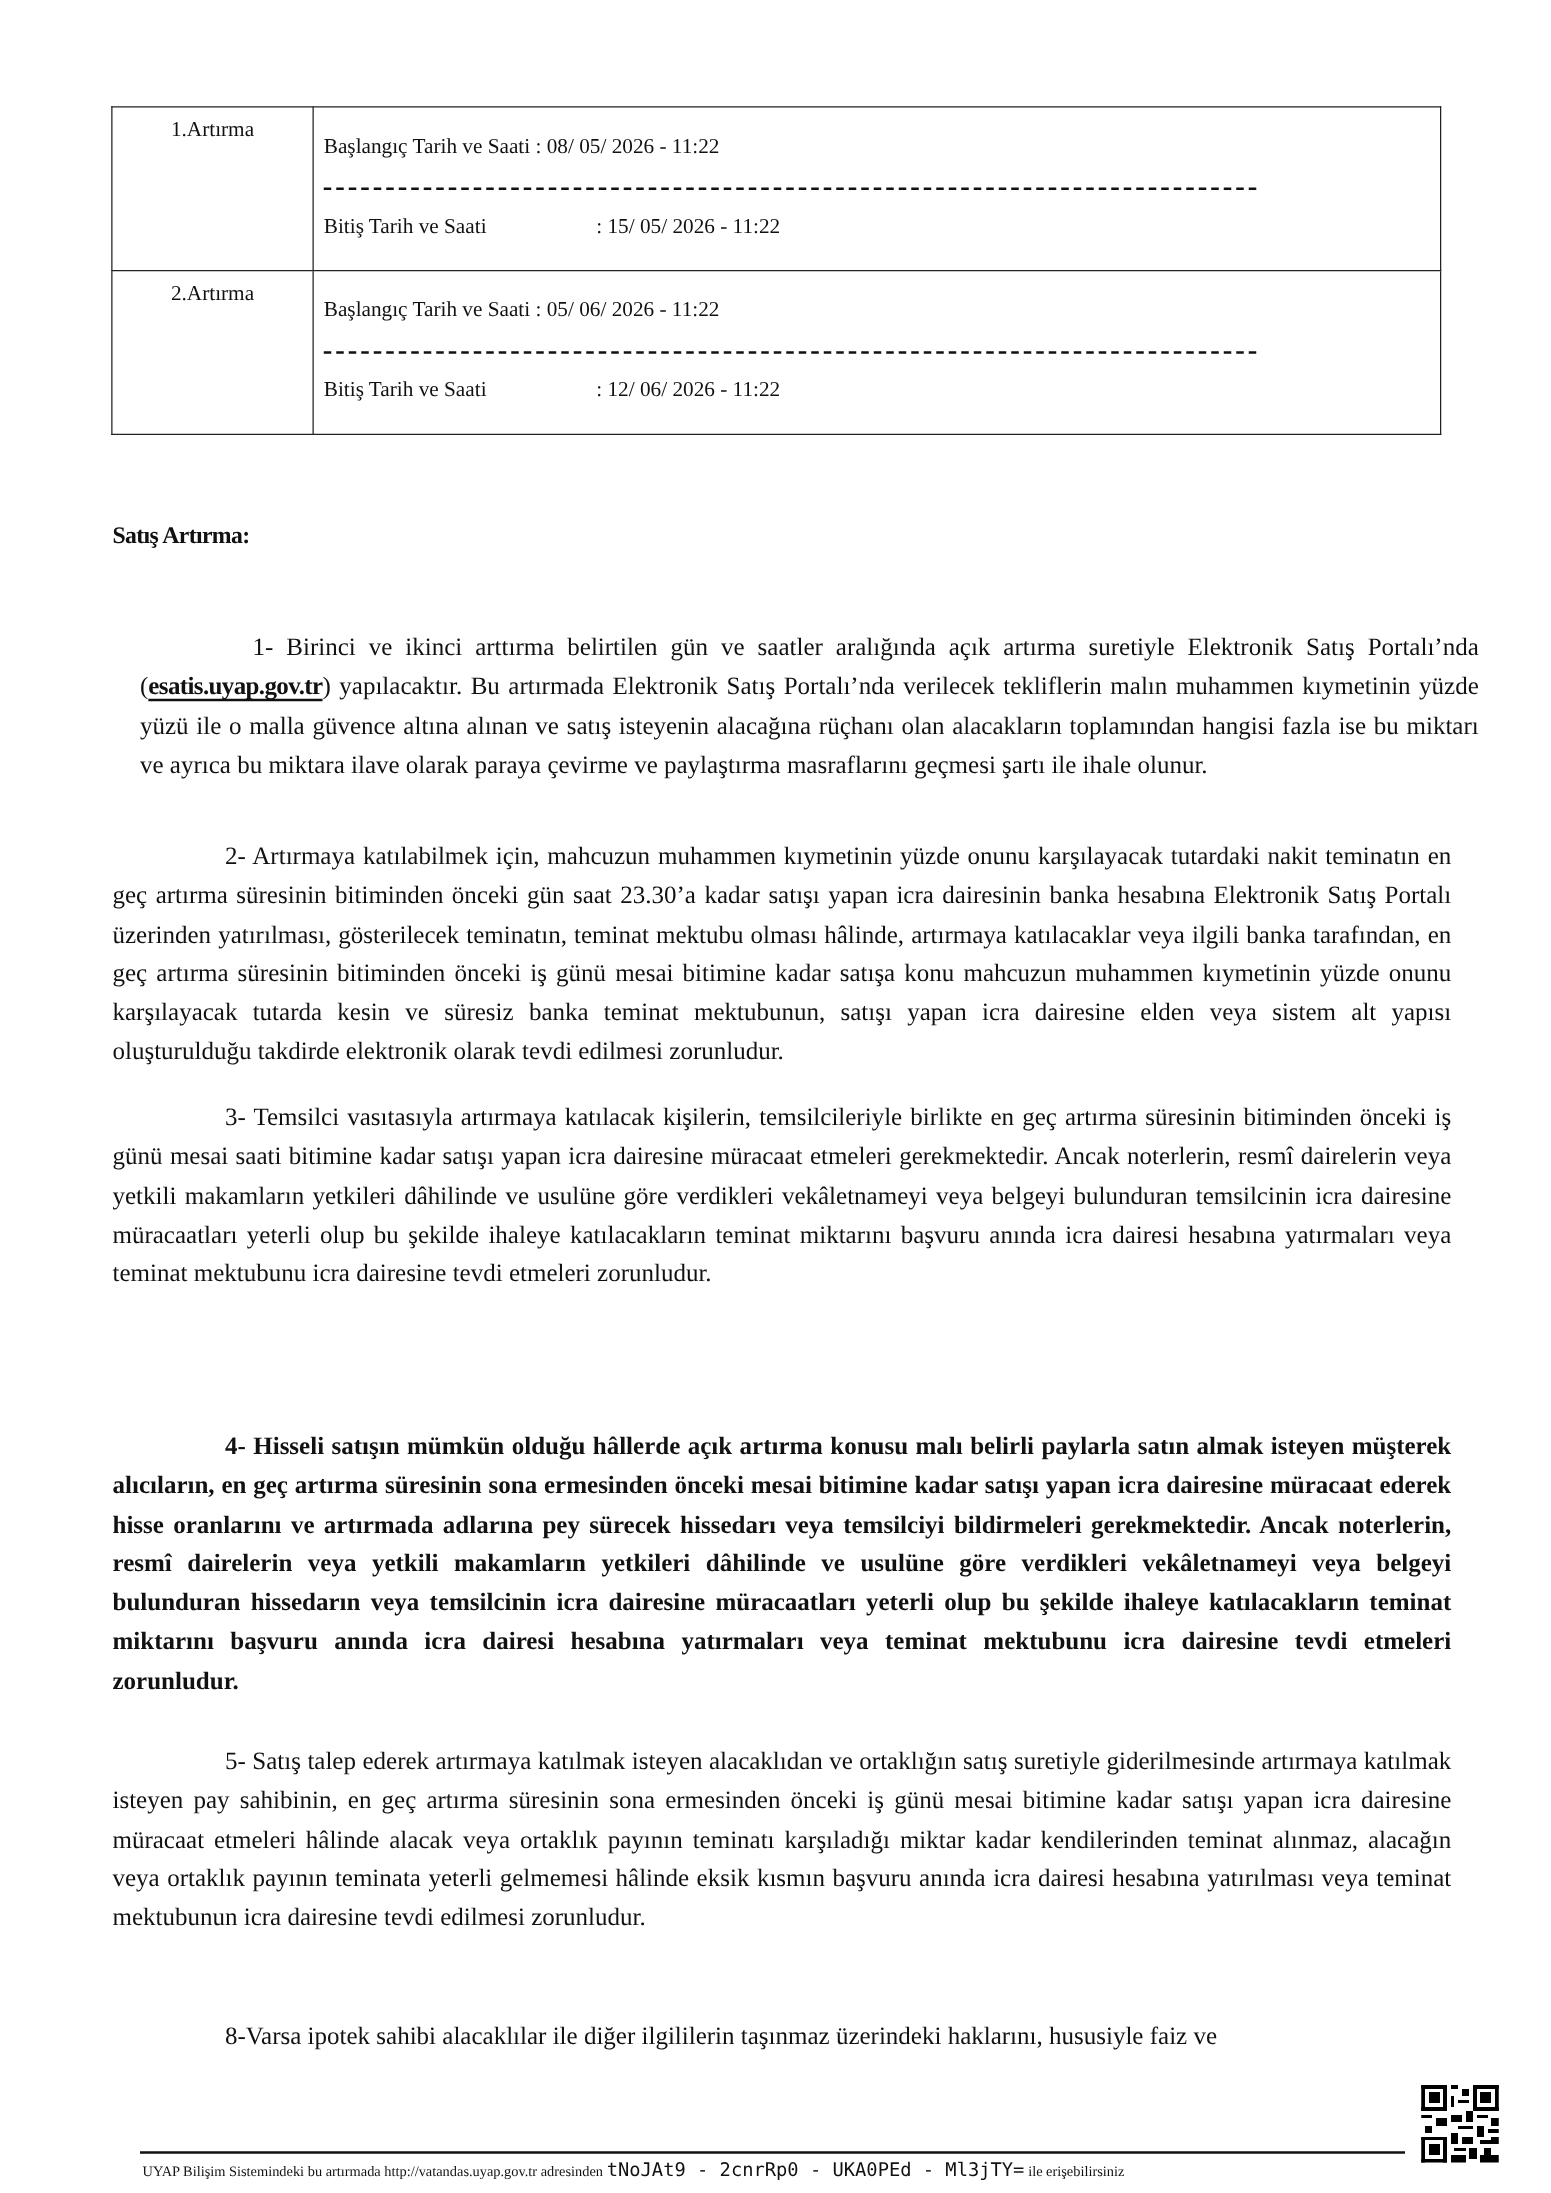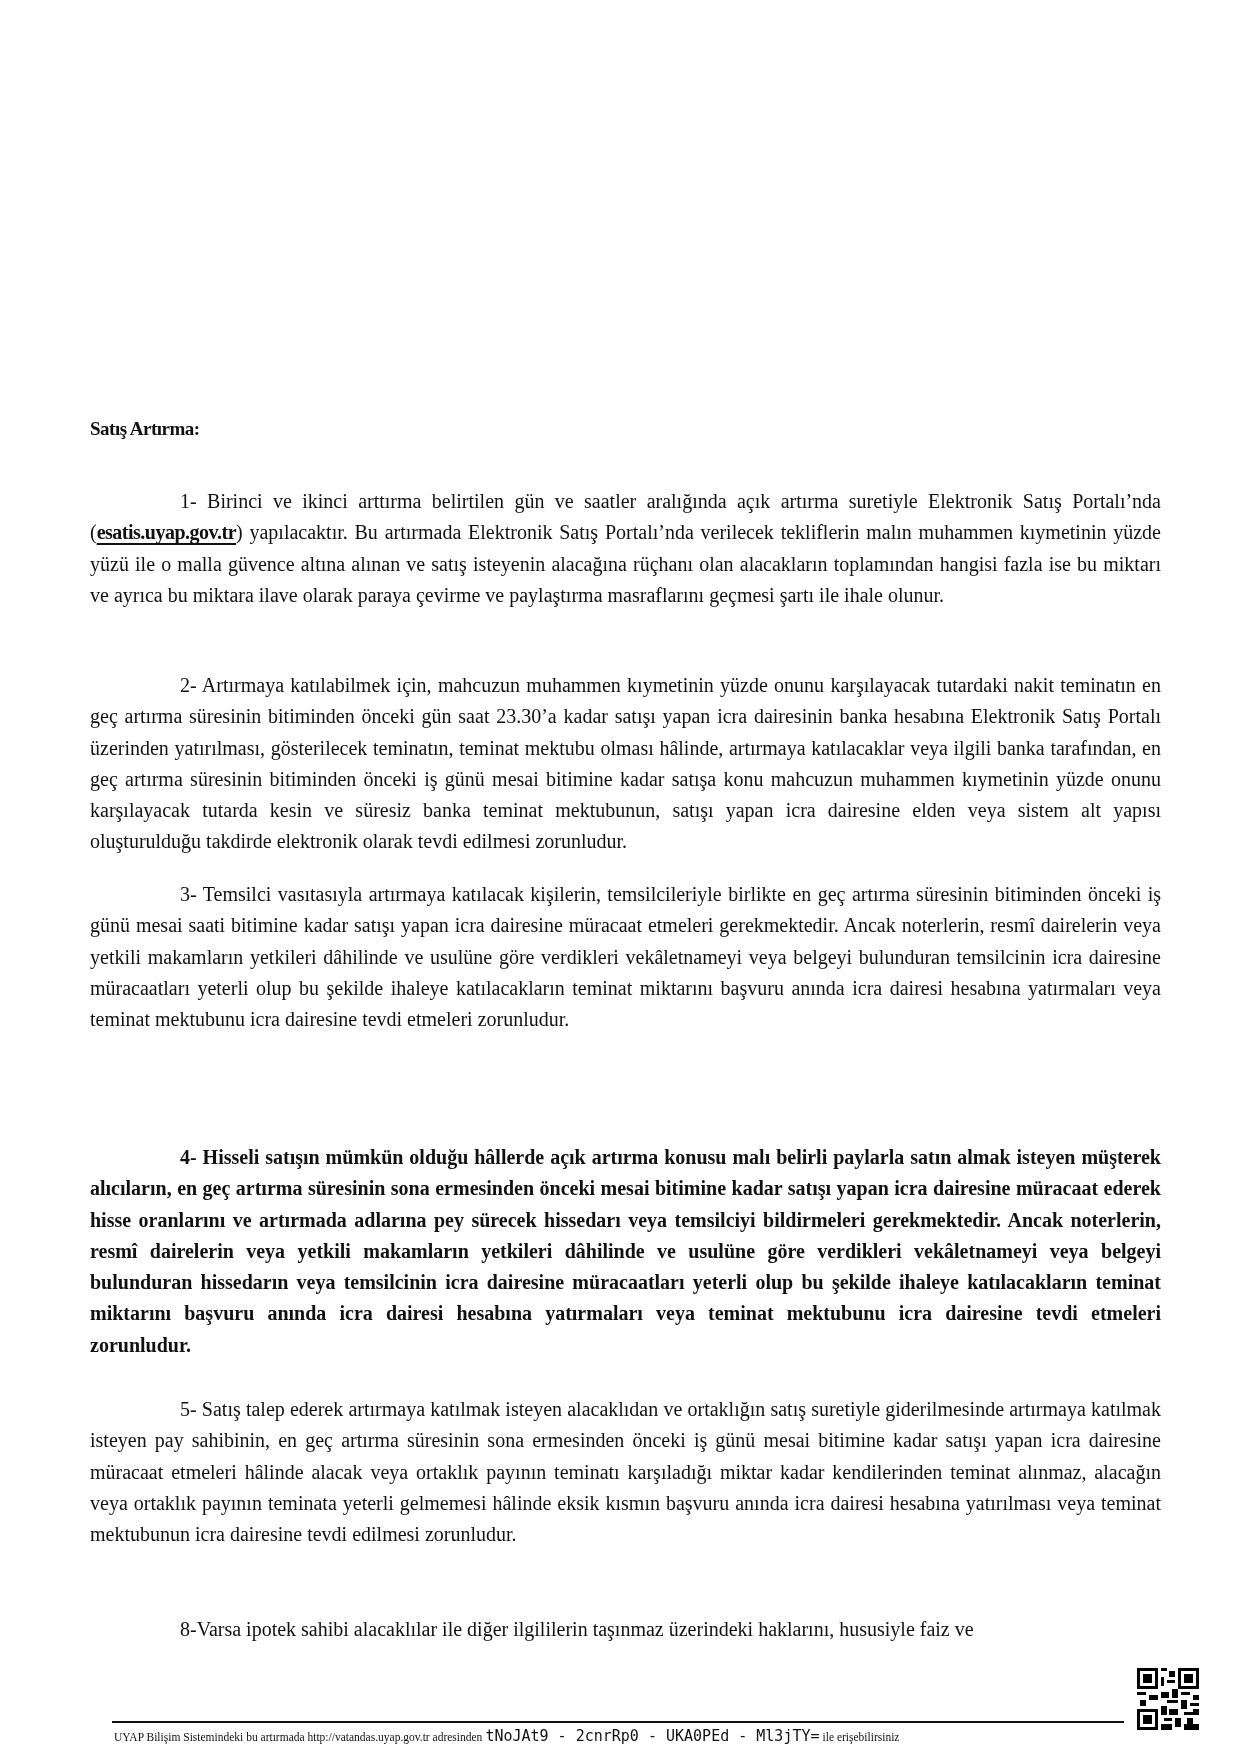--- a/index.html
+++ b/index.html
@@ -36,21 +36,21 @@
     }
     .body-text {
       position: absolute; left: 90px; width: 1071px;
       font-family: "Liberation Serif", serif; font-size: 20px; line-height: 31.3px;
       text-align: justify; text-indent: 90px; margin: 0;
     }
     .body-text .link {
       font-weight: bold; text-decoration: underline; text-underline-offset: 4px; color: #111;
       letter-spacing: -0.5px;
     }
-    #p1 { top: 486px; }
+    #p1 { top: 503px; margin-left: 22px; }
     #p2 { top: 670px; }
     #p3 { top: 879px; }
     #p4 { top: 1142px; font-weight: bold; }
     #p5 { top: 1394px; }
     #p6 { top: 1614px; }
     .footer-rule {
       position: absolute; left: 112px; top: 1721px; width: 1012px; height: 0;
       border-top: 2px solid #111;
     }
     .footer-text {
@@ -60,20 +60,36 @@
     .footer-text .code {
       font-family: "DejaVu Sans Mono", "Liberation Mono", monospace; font-size: 15px; margin: 0 3px;
     }
     .qr-code { position: absolute; left: 1137px; top: 1668px; width: 62px; height: 62px; }
   </style>
 </head>
 <body>
 
 <table class="auction-table">
   <tbody>
+      <tr>
+    <td class="label-cell">1.Artırma</td>
+    <td class="detail-cell">
+      <div class="detail-line first"><span class="lbl start">Başlangıç Tarih ve Saati</span> <span>: 08/ 05/ 2026 - 11:22</span></div>
+      <div class="dash-line"></div>
+      <div class="detail-line"><span class="lbl">Bitiş Tarih ve Saati</span><span>: 15/ 05/ 2026 - 11:22</span></div>
+    </td>
+  </tr>
+  <tr>
+    <td class="label-cell">2.Artırma</td>
+    <td class="detail-cell">
+      <div class="detail-line first"><span class="lbl start">Başlangıç Tarih ve Saati</span> <span>: 05/ 06/ 2026 - 11:22</span></div>
+      <div class="dash-line"></div>
+      <div class="detail-line"><span class="lbl">Bitiş Tarih ve Saati</span><span>: 12/ 06/ 2026 - 11:22</span></div>
+    </td>
+  </tr>
 </tbody>
   </table>
 
 <div class="heading">Satış Artırma:</div>
 
 <p class="body-text" id="p1"><span>1- Birinci ve ikinci arttırma belirtilen gün ve saatler aralığında açık artırma suretiyle Elektronik Satış Portalı’nda (</span><span class="link">esatis.uyap.gov.tr</span><span>) yapılacaktır. Bu artırmada Elektronik Satış Portalı’nda verilecek tekliflerin malın muhammen kıymetinin yüzde yüzü ile o malla güvence altına alınan ve satış isteyenin alacağına rüçhanı olan alacakların toplamından hangisi fazla ise bu miktarı ve ayrıca bu miktara ilave olarak paraya çevirme ve paylaştırma masraflarını geçmesi şartı ile ihale olunur.</span></p>
 
 <p class="body-text" id="p2">2- Artırmaya katılabilmek için, mahcuzun muhammen kıymetinin yüzde onunu karşılayacak tutardaki nakit teminatın en geç artırma süresinin bitiminden önceki gün saat 23.30’a kadar satışı yapan icra dairesinin banka hesabına Elektronik Satış Portalı üzerinden yatırılması, gösterilecek teminatın, teminat mektubu olması hâlinde, artırmaya katılacaklar veya ilgili banka tarafından, en geç artırma süresinin bitiminden önceki iş günü mesai bitimine kadar satışa konu mahcuzun muhammen kıymetinin yüzde onunu karşılayacak tutarda kesin ve süresiz banka teminat mektubunun, satışı yapan icra dairesine elden veya sistem alt yapısı oluşturulduğu takdirde elektronik olarak tevdi edilmesi zorunludur.</p>
 <p class="body-text" id="p3">3- Temsilci vasıtasıyla artırmaya katılacak kişilerin, temsilcileriyle birlikte en geç artırma süresinin bitiminden önceki iş günü mesai saati bitimine kadar satışı yapan icra dairesine müracaat etmeleri gerekmektedir. Ancak noterlerin, resmî dairelerin veya yetkili makamların yetkileri dâhilinde ve usulüne göre verdikleri vekâletnameyi veya belgeyi bulunduran temsilcinin icra dairesine müracaatları yeterli olup bu şekilde ihaleye katılacakların teminat miktarını başvuru anında icra dairesi hesabına yatırmaları veya teminat mektubunu icra dairesine tevdi etmeleri zorunludur.</p>
 <p class="body-text" id="p4">4- Hisseli satışın mümkün olduğu hâllerde açık artırma konusu malı belirli paylarla satın almak isteyen müşterek alıcıların, en geç artırma süresinin sona ermesinden önceki mesai bitimine kadar satışı yapan icra dairesine müracaat ederek hisse oranlarını ve artırmada adlarına pey sürecek hissedarı veya temsilciyi bildirmeleri gerekmektedir. Ancak noterlerin, resmî dairelerin veya yetkili makamların yetkileri dâhilinde ve usulüne göre verdikleri vekâletnameyi veya belgeyi bulunduran hissedarın veya temsilcinin icra dairesine müracaatları yeterli olup bu şekilde ihaleye katılacakların teminat miktarını başvuru anında icra dairesi hesabına yatırmaları veya teminat mektubunu icra dairesine tevdi etmeleri zorunludur.</p>

